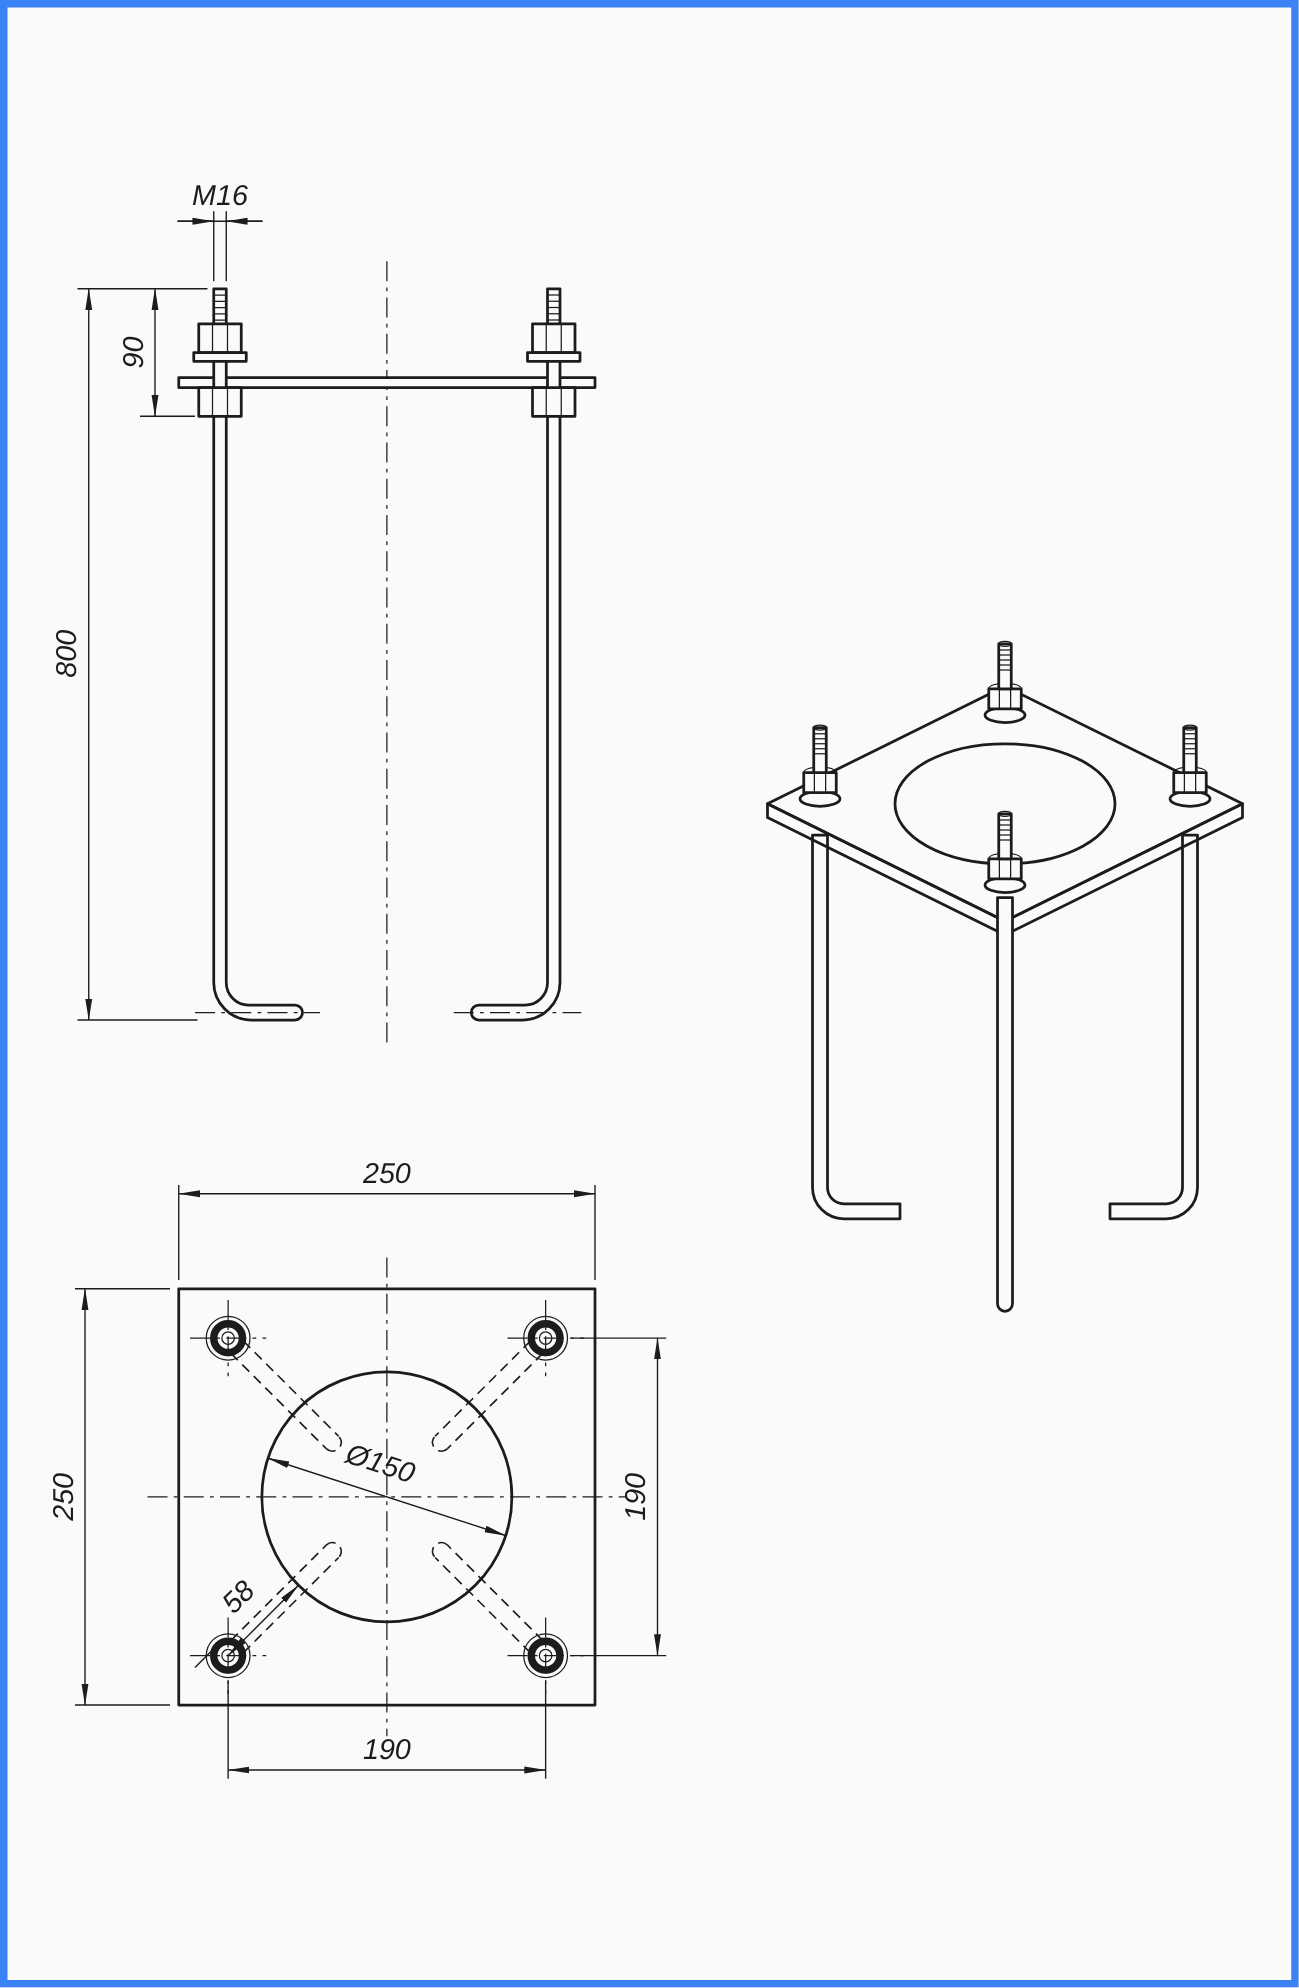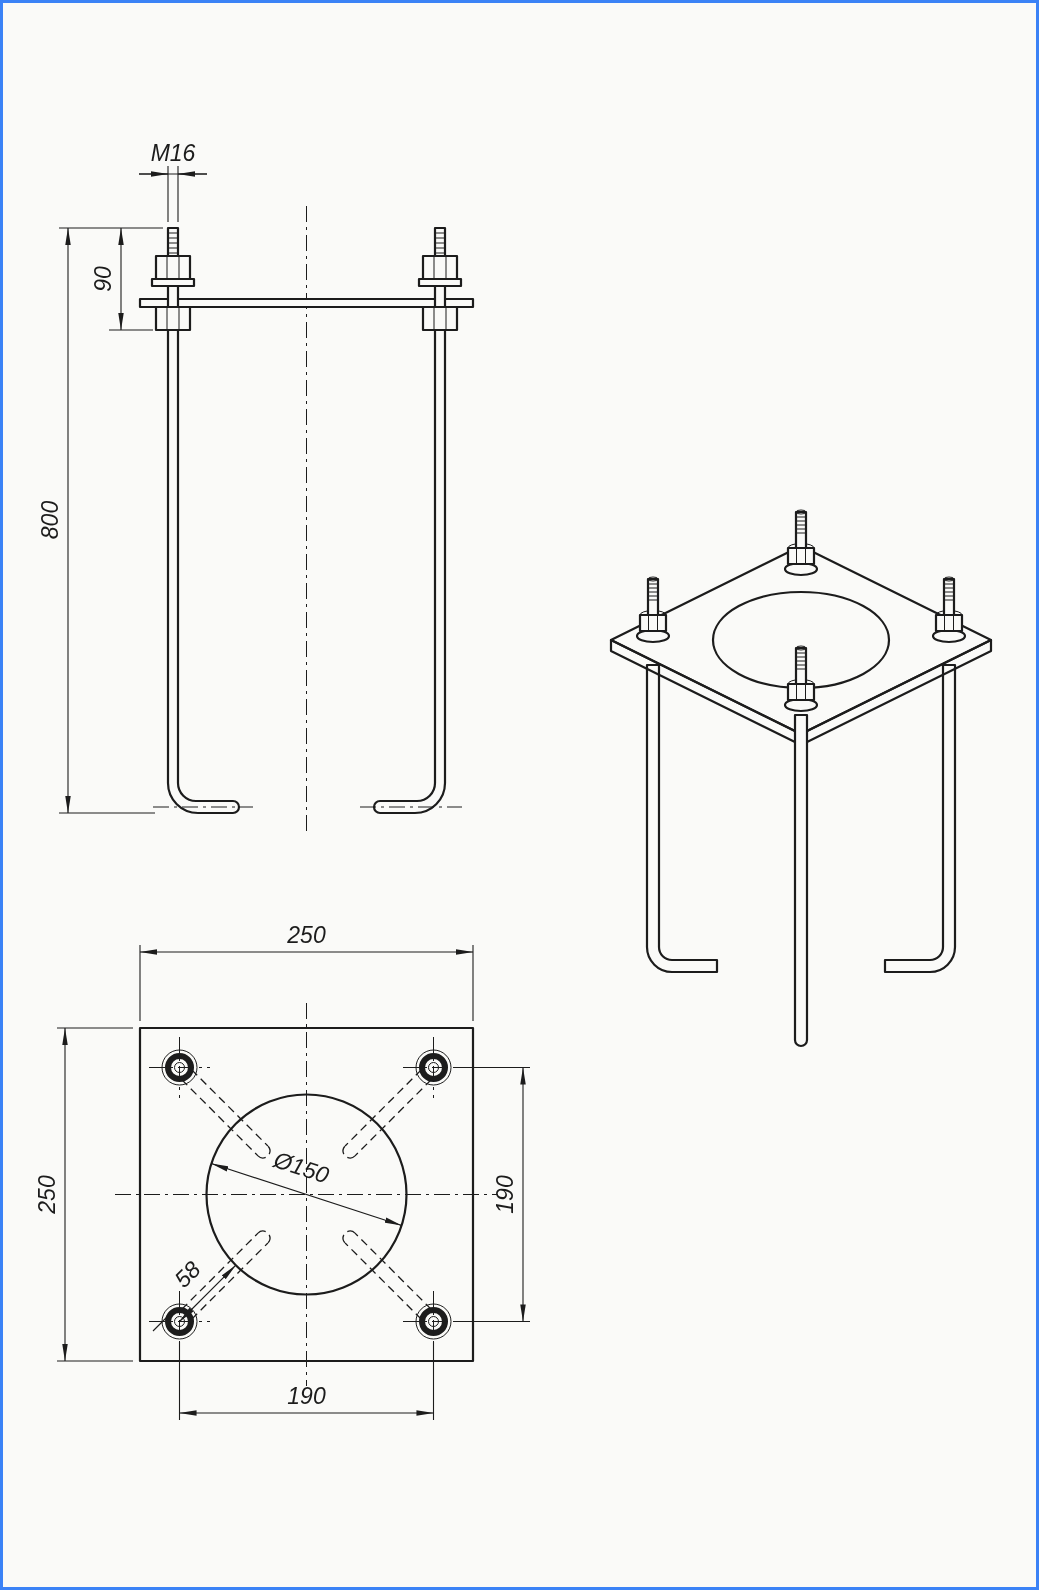--- a/index.html
+++ b/index.html
@@ -1,20 +1,20 @@
 <!DOCTYPE html>
 <html><head>
 <meta charset="utf-8">
 <style>
   html,body{margin:0;padding:0;background:#e9e9e9;}
   .page{
     position:relative;
     width:1039px;height:1590px;
     background:#fafaf8;
-    border:3px solid #3b82f6;
+    border:6px solid #3b82f6;
     box-sizing:border-box;
     font-family:"Liberation Sans",sans-serif;
   }
   svg{display:block;}
   .thick{stroke:#1c1c1c;stroke-width:2.2;fill:none;stroke-linejoin:round;stroke-linecap:round;}
   .thin{stroke:#1c1c1c;stroke-width:1;fill:none;}
   .dim{stroke:#1c1c1c;stroke-width:1.1;fill:none;}
   .cl{stroke:#1c1c1c;stroke-width:1;fill:none;stroke-dasharray:16 5 3 5;}
   .hid{stroke:#1c1c1c;stroke-width:1.3;fill:none;stroke-dasharray:8 5;}
   .bgfill{fill:#fafaf8;}

